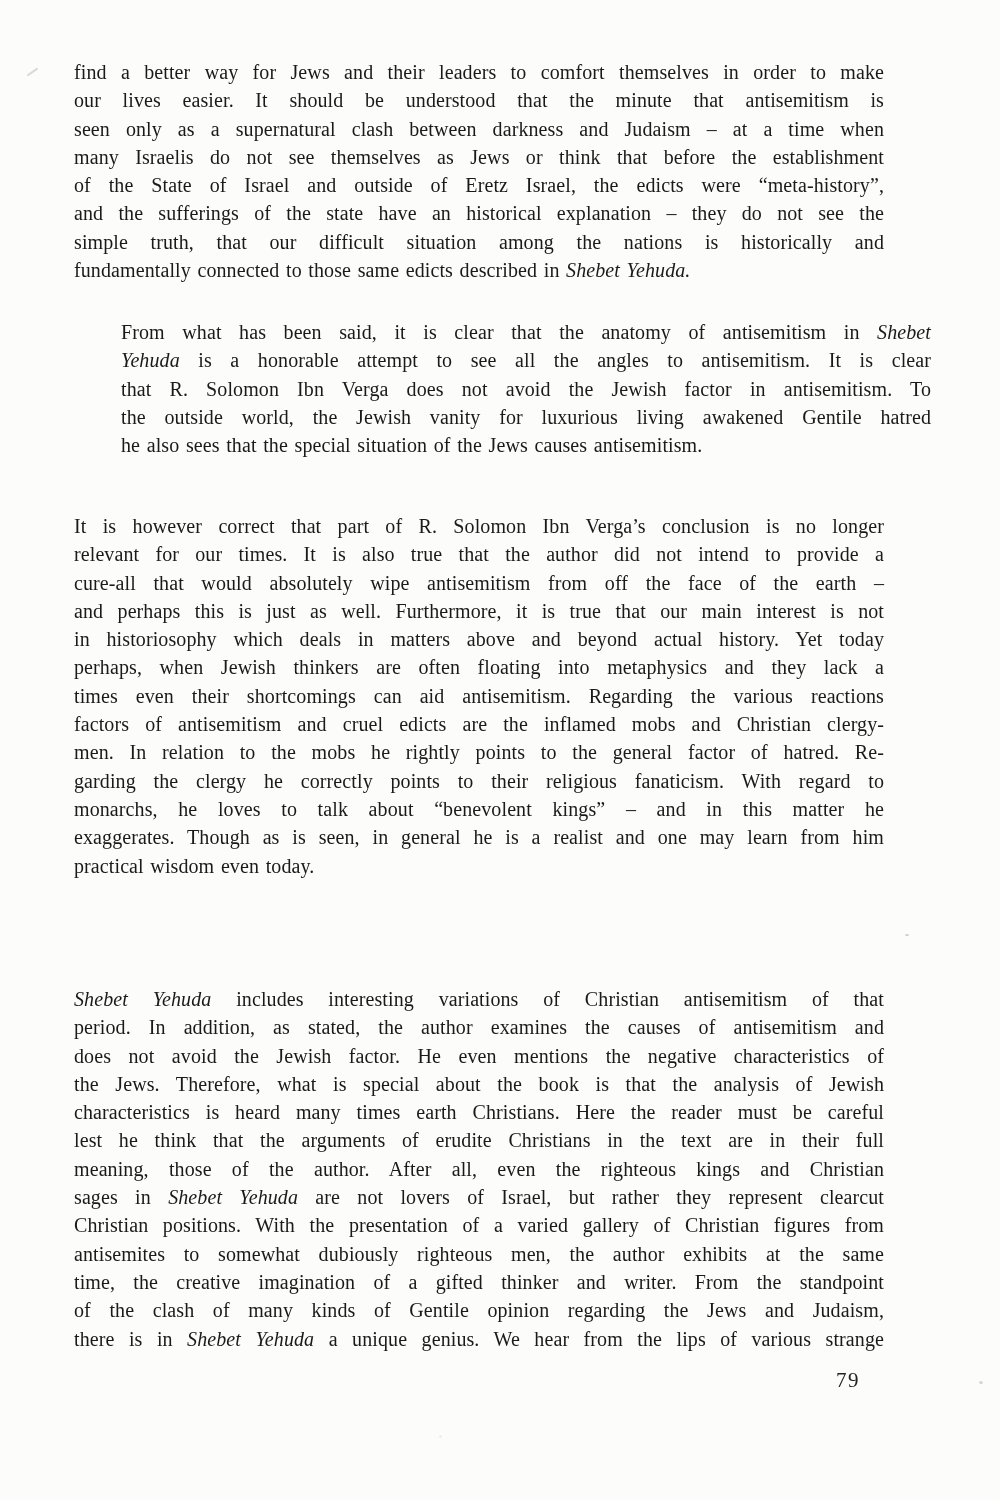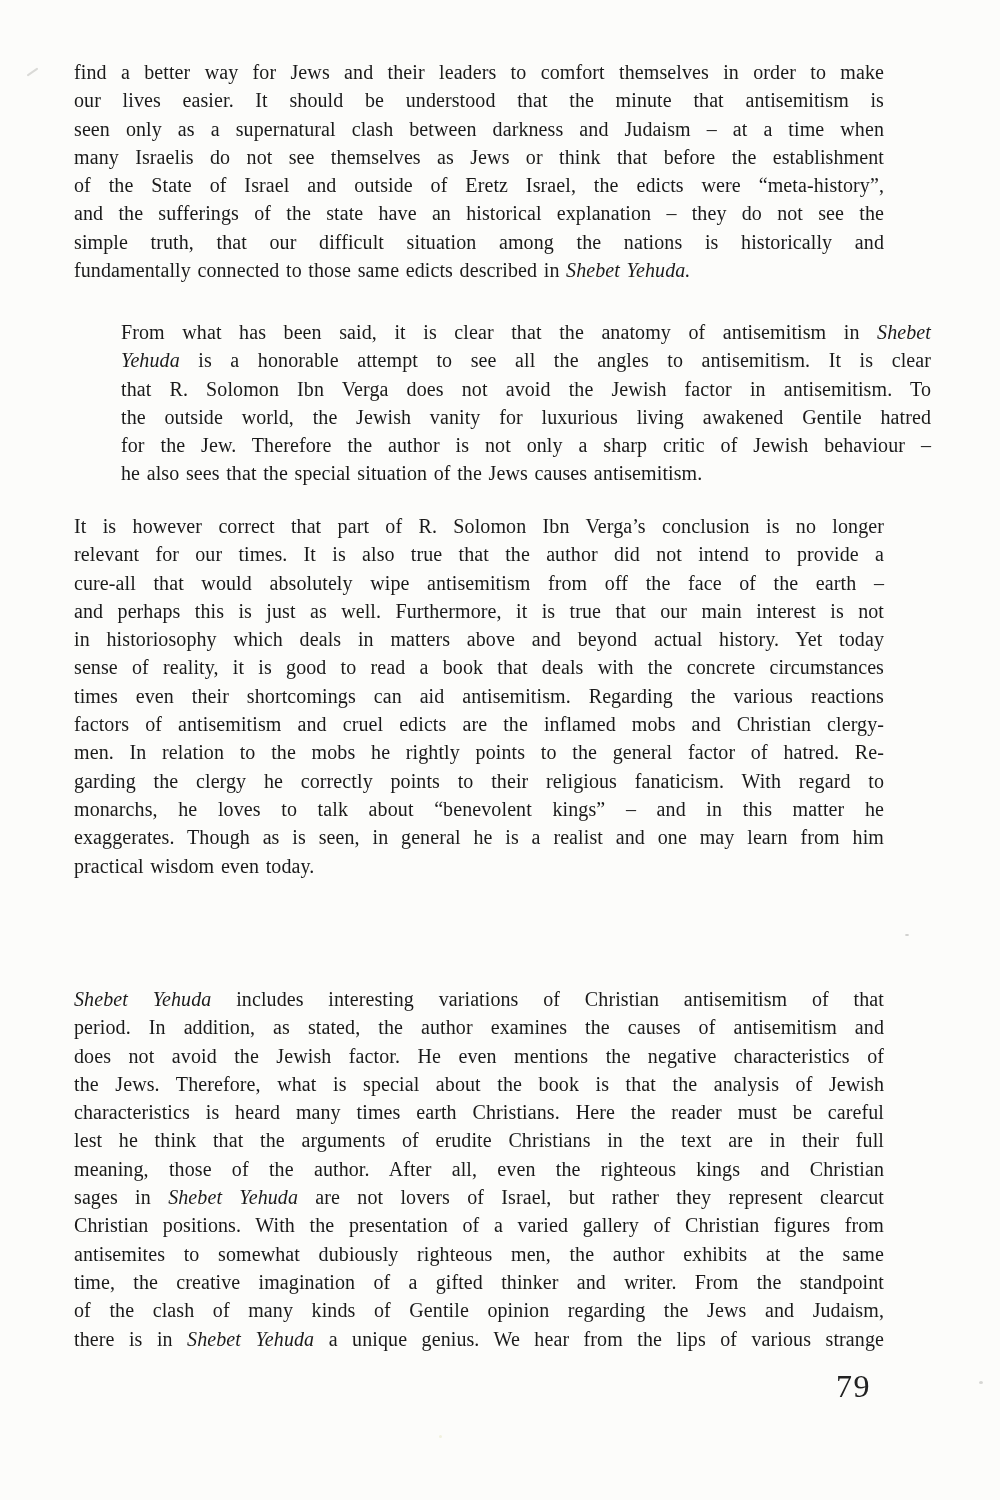--- a/index.html
+++ b/index.html
@@ -47,21 +47,21 @@
   .line.last {
     text-align-last: left;
   }
   .line em {
     font-style: italic;
   }
   .page-number {
     position: absolute;
     left: 836px;
     top: 1368px;
-    font-size: 32px;
+    font-size: 21px;
     letter-spacing: 1.5px;
     color: #222222;
   }
   .artifact {
     position: absolute;
   }
   .artifact.scratch {
     left: 26px; top: 71px;
     width: 13px; height: 2px;
     background: #dadad7;
@@ -101,30 +101,29 @@
         <div class="line"><span>of the State of Israel and outside of Eretz Israel, the edicts were “meta-history”,</span></div>
         <div class="line"><span>and the sufferings of the state have an historical explanation – they do not see the</span></div>
         <div class="line"><span>simple truth, that our difficult situation among the nations is historically and</span></div>
         <div class="line last"><span>fundamentally connected to those same edicts described in </span><em>Shebet Yehuda.</em></div>
       </div>
       <div class="paragraph p2">
         <div class="line"><span>From what has been said, it is clear that the anatomy of antisemitism in </span><em>Shebet</em></div>
         <div class="line"><em>Yehuda</em><span> is a honorable attempt to see all the angles to antisemitism. It is clear</span></div>
         <div class="line"><span>that R. Solomon Ibn Verga does not avoid the Jewish factor in antisemitism. To</span></div>
         <div class="line"><span>the outside world, the Jewish vanity for luxurious living awakened Gentile hatred</span></div>
-        <div class="line"><span>for the Jew. Therefore the author is not only a sharp critic of Jewish behaviour –</span></div>
         <div class="line last"><span>he also sees that the special situation of the Jews causes antisemitism.</span></div>
       </div>
       <div class="paragraph p3">
         <div class="line"><span>It is however correct that part of R. Solomon Ibn Verga’s conclusion is no longer</span></div>
         <div class="line"><span>relevant for our times. It is also true that the author did not intend to provide a</span></div>
         <div class="line"><span>cure-all that would absolutely wipe antisemitism from off the face of the earth –</span></div>
         <div class="line"><span>and perhaps this is just as well. Furthermore, it is true that our main interest is not</span></div>
         <div class="line"><span>in historiosophy which deals in matters above and beyond actual history. Yet today</span></div>
-        <div class="line"><span>sense of reality, it is good to read a book that deals with the concrete circumstances</span></div>
+        <div class="line"><span>perhaps, when Jewish thinkers are often floating into metaphysics and they lack a</span></div>
         <div class="line"><span>times even their shortcomings can aid antisemitism. Regarding the various reactions</span></div>
         <div class="line"><span>factors of antisemitism and cruel edicts are the inflamed mobs and Christian clergy-</span></div>
         <div class="line"><span>men. In relation to the mobs he rightly points to the general factor of hatred. Re-</span></div>
         <div class="line"><span>garding the clergy he correctly points to their religious fanaticism. With regard to</span></div>
         <div class="line"><span>monarchs, he loves to talk about “benevolent kings” – and in this matter he</span></div>
         <div class="line"><span>exaggerates. Though as is seen, in general he is a realist and one may learn from him</span></div>
         <div class="line last"><span>practical wisdom even today.</span></div>
       </div>
       <div class="paragraph p4">
         <div class="line"><em>Shebet Yehuda</em><span> includes interesting variations of Christian antisemitism of that</span></div>

